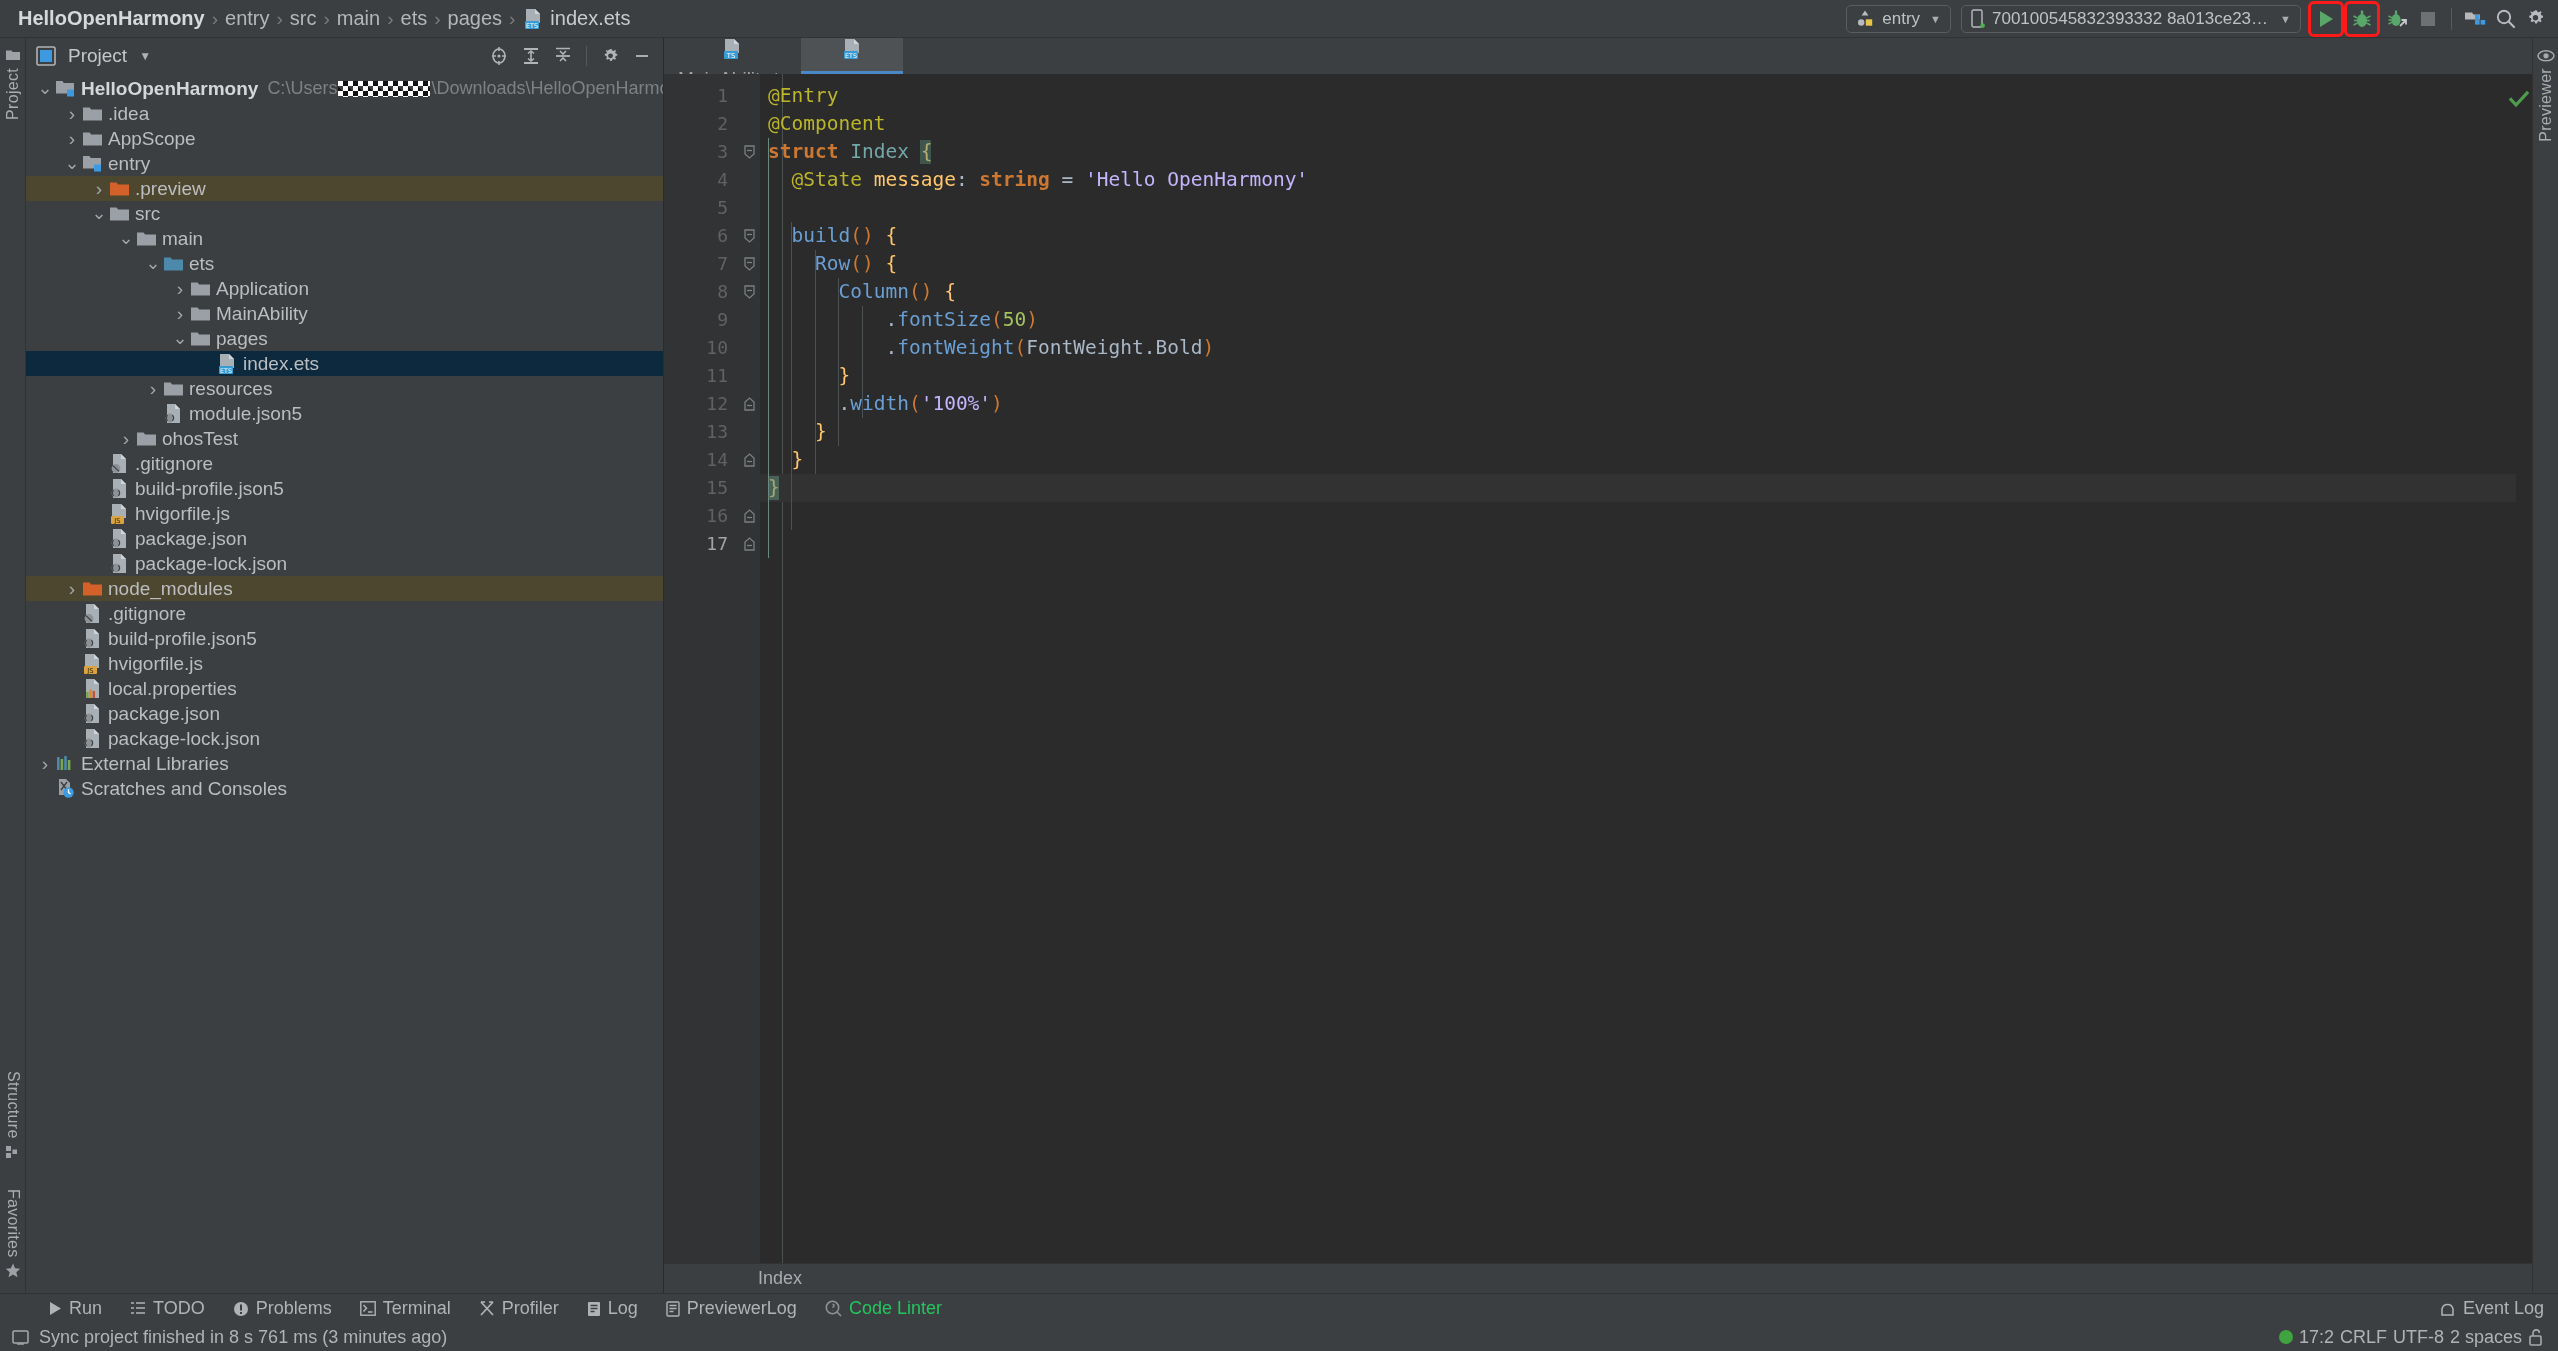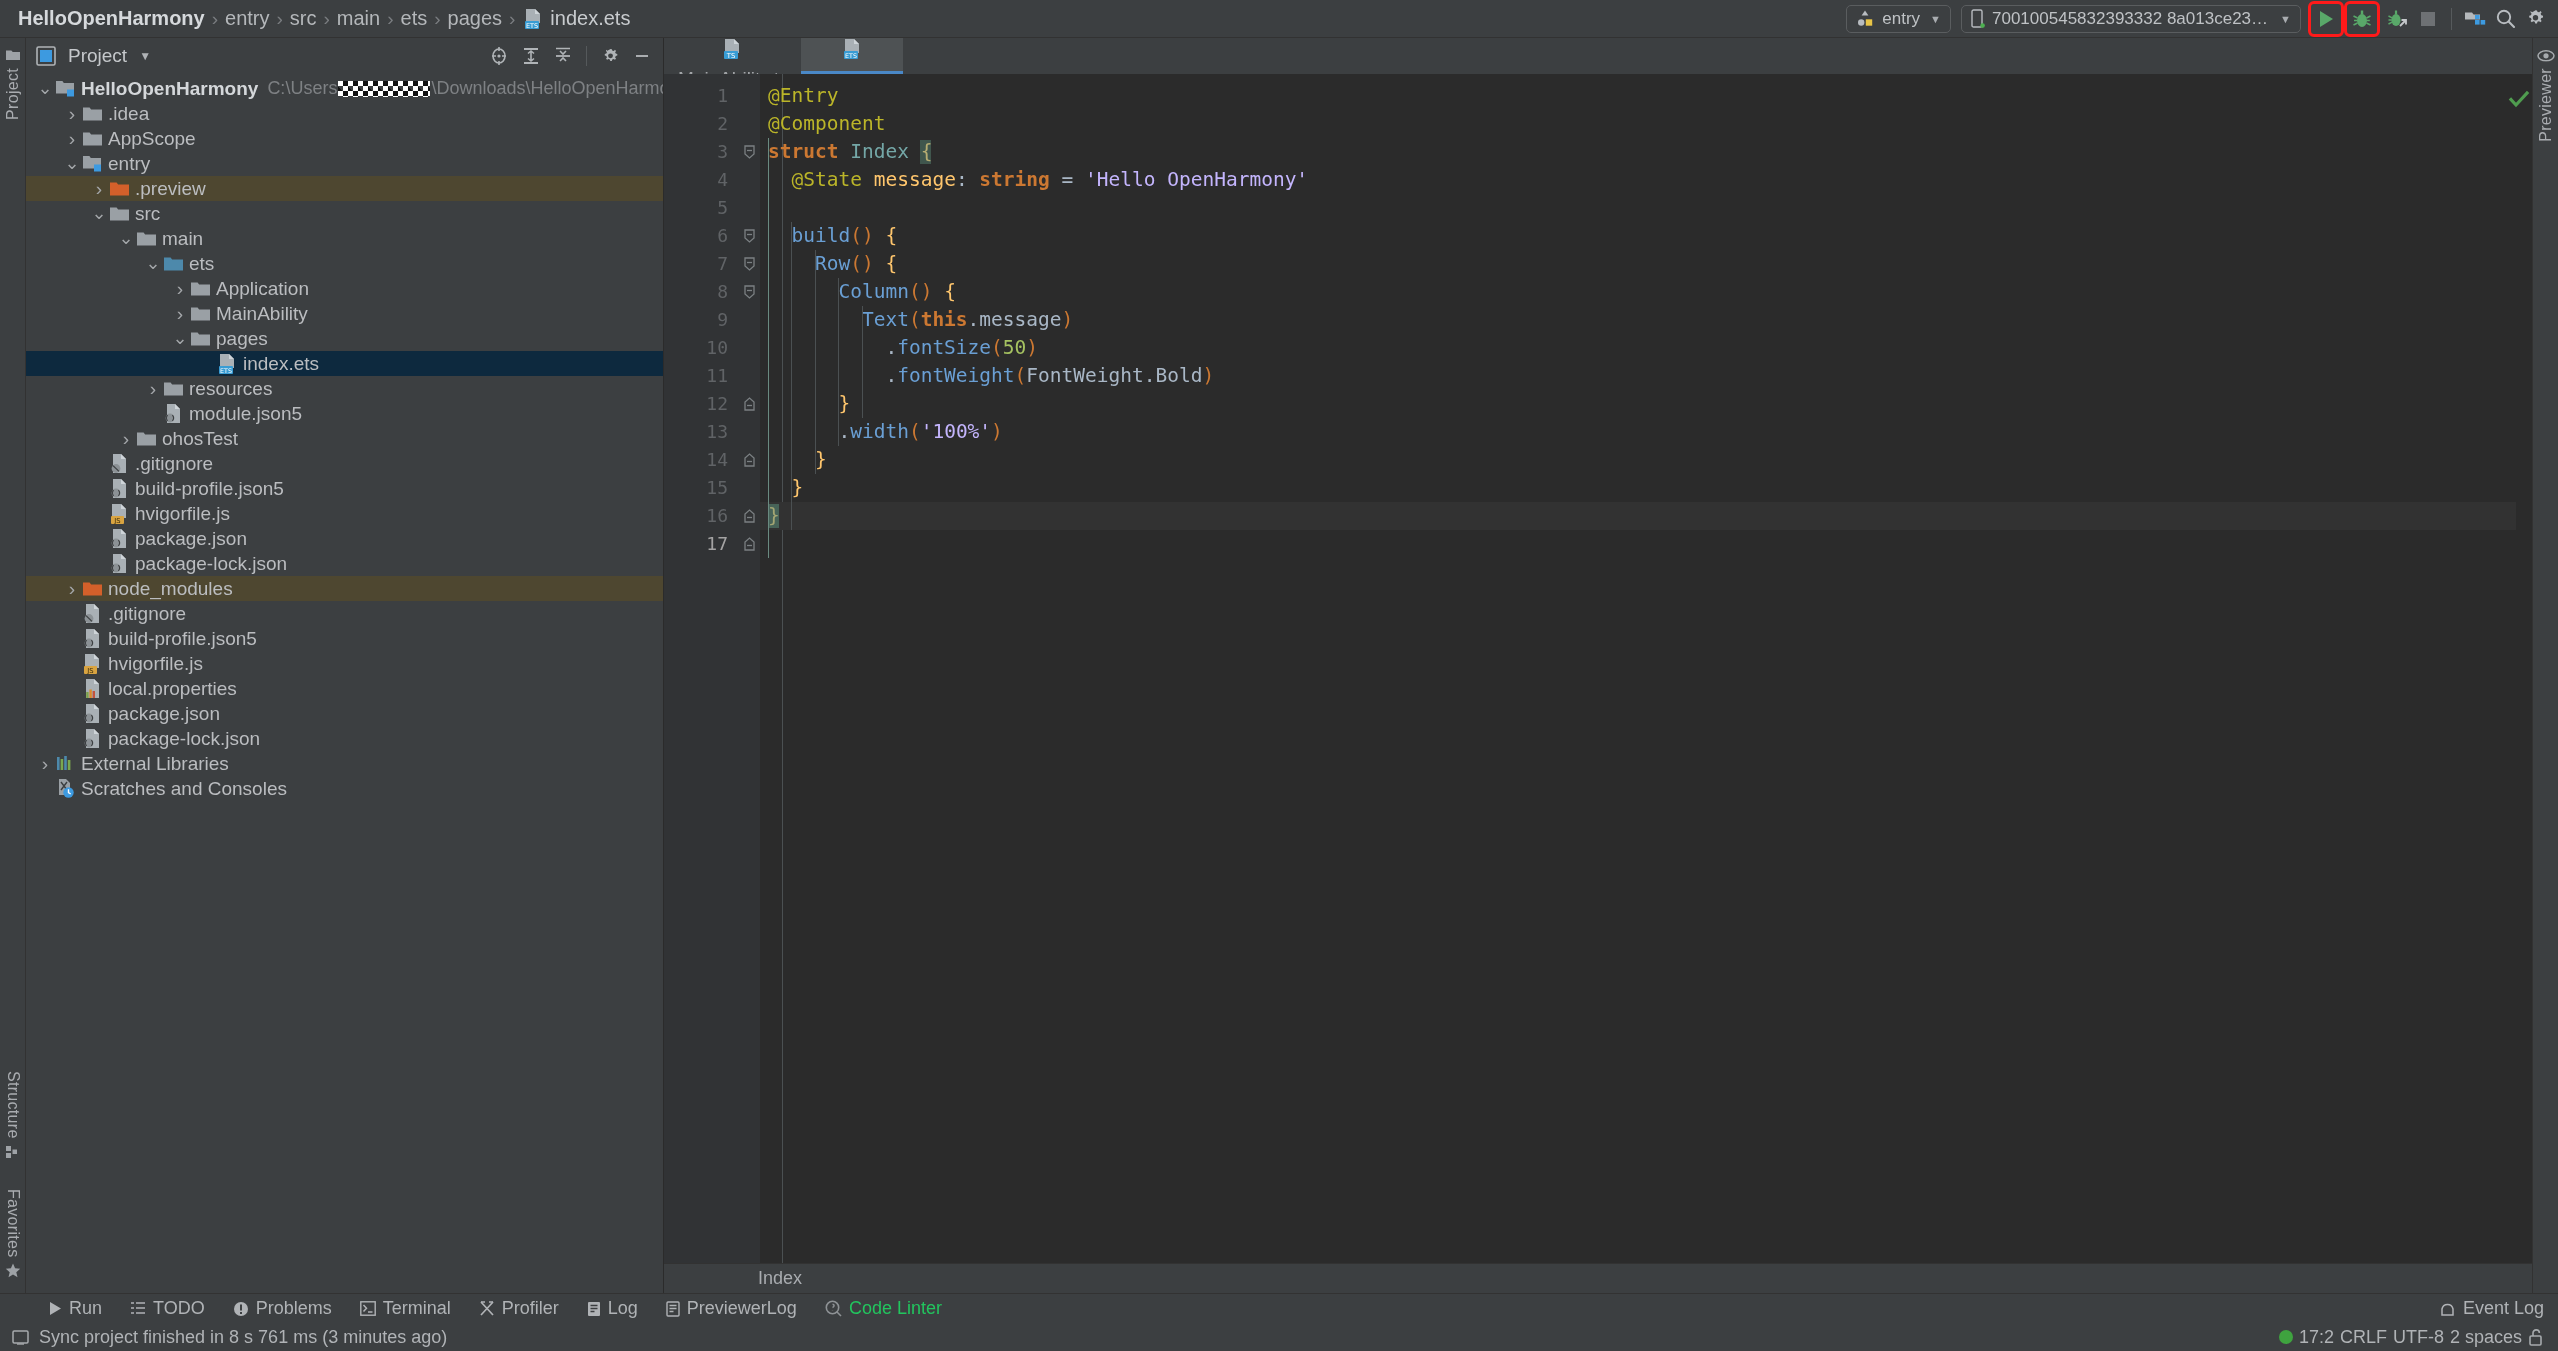--- a/index.html
+++ b/index.html
@@ -788,21 +788,20 @@
         <div class="code-area">
           <div class="iguide" style="left:22px;"></div>
         <div class="cline"><span></span><span class="an">@Entry</span></div>
             <div class="cline"><span></span><span class="an">@Component</span></div>
             <div class="cline"><span></span><span class="k">struct</span><span class="op"> </span><span class="ty">Index</span><span class="op"> </span><span class="br">{</span><span style="position: absolute; left: 160.1px; top: 2px; width: 11px; height: 24px; background: rgba(90, 140, 120, 0.45);"></span></div>
             <div class="cline"><span>  </span><span class="an">@State</span><span class="op"> </span><span class="pm">message</span><span class="op">: </span><span class="k">string</span><span class="op"> = </span><span class="st">'Hello OpenHarmony'</span></div>
             <div class="cline"><span></span></div>
             <div class="cline"><span>  </span><span class="fn">build</span><span class="pr">()</span><span class="op"> </span><span class="br">{</span></div>
             <div class="cline"><span>    </span><span class="fn">Row</span><span class="pr">()</span><span class="op"> </span><span class="br">{</span></div>
             <div class="cline"><span>      </span><span class="fn">Column</span><span class="pr">()</span><span class="op"> </span><span class="br">{</span></div>
-            <div class="cline"><span>        </span><span class="fn">Text</span><span class="pr">(</span><span class="k">this</span><span class="op">.message</span><span class="pr">)</span></div>
             <div class="cline"><span>          </span><span class="op">.</span><span class="fn">fontSize</span><span class="pr">(</span><span class="num-lit">50</span><span class="pr">)</span></div>
             <div class="cline"><span>          </span><span class="op">.</span><span class="fn">fontWeight</span><span class="pr">(</span><span class="op">FontWeight.Bold</span><span class="pr">)</span></div>
             <div class="cline"><span>      </span><span class="br">}</span></div>
             <div class="cline"><span>      </span><span class="op">.</span><span class="fn">width</span><span class="pr">(</span><span class="st">'100%'</span><span class="pr">)</span></div>
             <div class="cline"><span>    </span><span class="br">}</span></div>
             <div class="cline"><span>  </span><span class="br">}</span></div>
             <div class="cline" style="background: rgb(50, 50, 50);"><span style="position: absolute; left: 8px; top: 2px; width: 11px; height: 24px; background: rgba(90, 140, 120, 0.55);"></span><span></span><span class="br">}</span></div>
             <div class="iguide act" style="left: 8px; top: 64px; bottom: auto; height: 420px;"></div>
             <div class="iguide" style="left: 31.4px; top: 148px; bottom: auto; height: 308px;"></div>
             <div class="iguide" style="left: 54.8px; top: 176px; bottom: auto; height: 224px;"></div>

